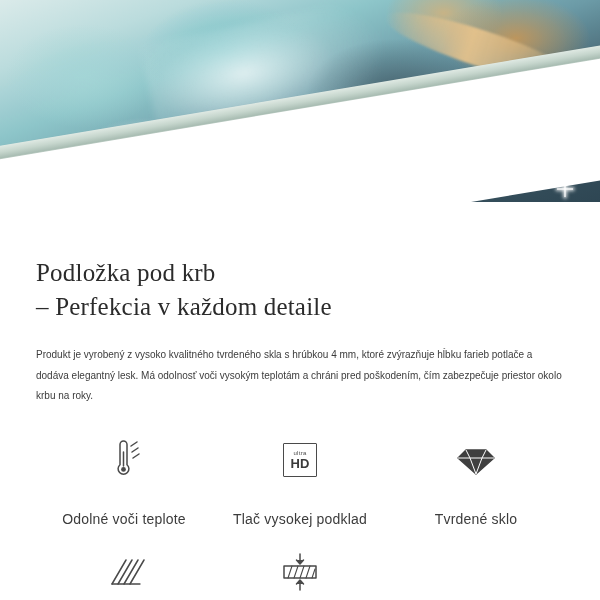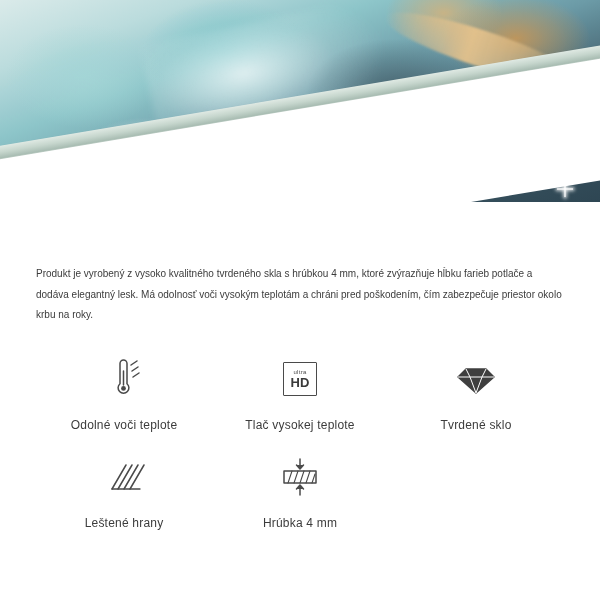--- a/index.html
+++ b/index.html
@@ -165,22 +165,22 @@
     justify-content: flex-start;
     padding: 8px 4px 10px 4px;
   }
   .feature-icon {
     height: 46px;
     display: flex;
     align-items: center;
     justify-content: center;
   }
   .feature-label {
-    margin-top: 16px;
-    font-size: 12px;
+    margin-top: 28px;
+    font-size: 14px;
     color: #3c3c3c;
     text-align: center;
     letter-spacing: 0.2px;
   }
   .ultrahd {
     width: 34px; height: 34px;
     border: 1.6px solid #4a4a4a;
     border-radius: 1px;
     display: flex;
     flex-direction: column;
@@ -205,20 +205,24 @@
     <div class="panel-edge">
       <div class="edge-face a"></div>
       <div class="edge-face b"></div>
       <div class="edge-mask"></div>
     </div>
     <div class="sparkle s1"></div>
     <div class="sparkle s2"></div>
   </div>
 
   <div class="content">
+    <h1 class="headline">
+      <span>Podložka pod krb</span>
+      <span class="l2">– Perfekcia v každom detaile</span>
+    </h1>
 
     <p class="body-copy">Produkt je vyrobený z vysoko kvalitného tvrdeného skla s hrúbkou 4 mm, ktoré zvýrazňuje hĺbku farieb potlače a dodáva elegantný lesk. Má odolnosť voči vysokým teplotám a chráni pred poškodením, čím zabezpečuje priestor okolo krbu na roky.</p>
 
     <div class="features">
 
       <div class="feature">
         <div class="feature-icon">
           <svg width="40" height="44" viewBox="0 0 40 44" fill="none" stroke="#4a4a4a" stroke-width="1.5" stroke-linecap="round">
             <path d="M16 6.5a3.5 3.5 0 0 1 7 0v20.2a5.4 5.4 0 1 1-7 0z"></path>
             <line x1="19.5" y1="14" x2="19.5" y2="28"></line>
@@ -231,21 +235,21 @@
         <div class="feature-label">Odolné voči teplote</div>
       </div>
 
       <div class="feature">
         <div class="feature-icon">
           <div class="ultrahd">
             <span class="u1">ultra</span>
             <span class="u2">HD</span>
           </div>
         </div>
-        <div class="feature-label">Tlač vysokej teplote</div>
+        <div class="feature-label">Tlač vysokej podklad</div>
       </div>
 
 
       <div class="feature">
         <div class="feature-icon">
           <svg width="44" height="40" viewBox="0 0 44 40" fill="none" stroke="#4a4a4a" stroke-width="1.4" stroke-linejoin="round">
             <path d="M12 10h20l8 8-18 16L4 18z" fill="#3f3f3f" stroke="#3f3f3f"></path>
             <path d="M4 18h36M12 10l4 8M32 10l-4 8M16 18l6 16M28 18l-6 16" stroke="#ffffff" stroke-width="1"></path>
           </svg>
         </div>

